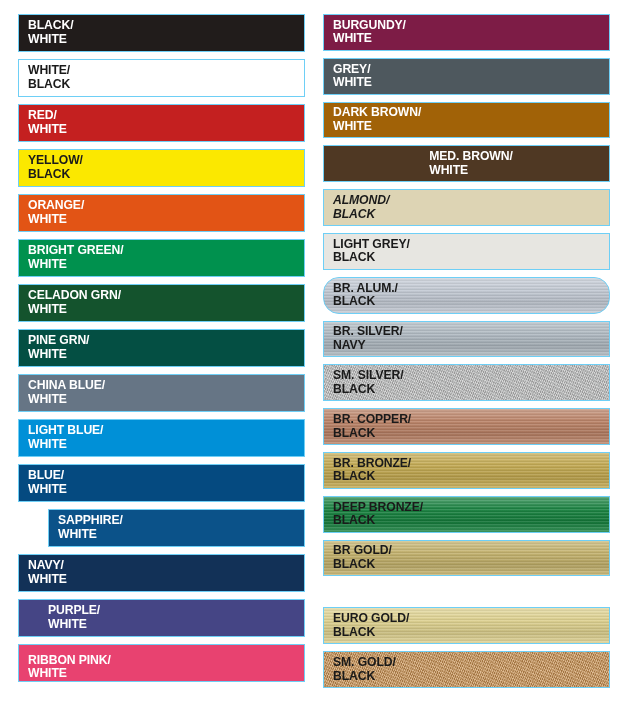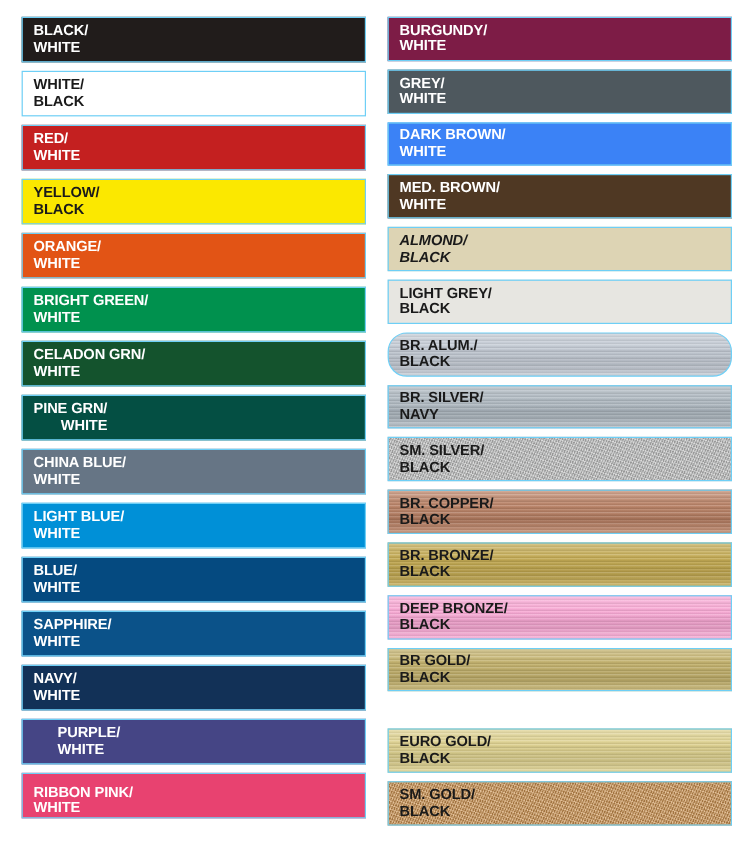--- a/index.html
+++ b/index.html
@@ -134,41 +134,41 @@
       <div class="swatch" style="background: rgb(0, 145, 78); border-color: rgb(110, 207, 246);">
         <div class="swatch-texture tex-flat"></div>
         <div class="swatch-label" style="color: rgb(255, 255, 255);">BRIGHT GREEN/
 WHITE</div>
       </div>
       <div class="swatch" style="background: #14532d; border-color: rgb(110, 207, 246);">
         <div class="swatch-texture tex-flat"></div>
         <div class="swatch-label" style="color: rgb(255, 255, 255);">CELADON GRN/
 WHITE</div>
       </div>
-      <div class="swatch" style="background: rgb(4, 79, 67); border-color: rgb(110, 207, 246); text-align: right;">
+      <div class="swatch" style="background: rgb(4, 79, 67); border-color: rgb(110, 207, 246);">
         <div class="swatch-texture tex-flat"></div>
         <div class="swatch-label" style="color: rgb(255, 255, 255);">PINE GRN/
 WHITE</div>
       </div>
       <div class="swatch" style="background: rgb(102, 117, 133); border-color: rgb(110, 207, 246);">
         <div class="swatch-texture tex-flat"></div>
         <div class="swatch-label" style="color: rgb(255, 255, 255);">CHINA BLUE/
 WHITE</div>
       </div>
       <div class="swatch" style="background: rgb(0, 144, 215); border-color: rgb(110, 207, 246);">
         <div class="swatch-texture tex-flat"></div>
         <div class="swatch-label" style="color: rgb(255, 255, 255);">LIGHT BLUE/
 WHITE</div>
       </div>
       <div class="swatch" style="background: rgb(5, 74, 128); border-color: rgb(110, 207, 246);">
         <div class="swatch-texture tex-flat"></div>
         <div class="swatch-label" style="color: rgb(255, 255, 255);">BLUE/
 WHITE</div>
       </div>
-      <div class="swatch" style="background: rgb(11, 82, 137); border-color: rgb(110, 207, 246);">
+      <div class="swatch" style="background: rgb(11, 82, 137); border-color: rgb(110, 207, 246); margin-left: 30px;">
         <div class="swatch-texture tex-flat"></div>
         <div class="swatch-label" style="color: rgb(255, 255, 255);">SAPPHIRE/
 WHITE</div>
       </div>
       <div class="swatch" style="background: rgb(18, 49, 87); border-color: rgb(110, 207, 246);">
         <div class="swatch-texture tex-flat"></div>
         <div class="swatch-label" style="color: rgb(255, 255, 255);">NAVY/
 WHITE</div>
       </div>
       <div class="swatch" style="background: rgb(69, 69, 133); border-color: rgb(110, 207, 246); padding-left: 20px;">
@@ -186,26 +186,26 @@
       <div class="swatch" style="background: rgb(125, 28, 70); border-color: rgb(110, 207, 246);">
         <div class="swatch-texture tex-flat"></div>
         <div class="swatch-label" style="color: rgb(255, 255, 255);">BURGUNDY/
 WHITE</div>
       </div>
       <div class="swatch" style="background: rgb(78, 88, 94); border-color: rgb(110, 207, 246);">
         <div class="swatch-texture tex-flat"></div>
         <div class="swatch-label" style="color: rgb(255, 255, 255);">GREY/
 WHITE</div>
       </div>
-      <div class="swatch" style="background: #3b82f6; border-color: rgb(110, 207, 246);">
+      <div class="swatch" style="background: #a16207; border-color: rgb(110, 207, 246);">
         <div class="swatch-texture tex-flat"></div>
         <div class="swatch-label" style="color: rgb(255, 255, 255);">DARK BROWN/
 WHITE</div>
       </div>
-      <div class="swatch" style="background: rgb(79, 56, 35); border-color: rgb(110, 207, 246);">
+      <div class="swatch" style="background: rgb(79, 56, 35); border-color: rgb(110, 207, 246); justify-content: center;">
         <div class="swatch-texture tex-flat"></div>
         <div class="swatch-label" style="color: rgb(255, 255, 255);">MED. BROWN/
 WHITE</div>
       </div>
       <div class="swatch" style="background: rgb(221, 212, 180); border-color: rgb(110, 207, 246); font-style: italic;">
         <div class="swatch-texture tex-flat"></div>
         <div class="swatch-label" style="color: rgb(26, 26, 26);">ALMOND/
 BLACK</div>
       </div>
       <div class="swatch" style="background: rgb(231, 230, 225); border-color: rgb(110, 207, 246);">
@@ -231,21 +231,21 @@
       <div class="swatch" style="background: rgb(185, 128, 100); border-color: rgb(110, 207, 246);">
         <div class="swatch-texture tex-brushed"></div>
         <div class="swatch-label" style="color: rgb(26, 26, 26);">BR. COPPER/
 BLACK</div>
       </div>
       <div class="swatch" style="background: rgb(194, 168, 79); border-color: rgb(110, 207, 246);">
         <div class="swatch-texture tex-brushed"></div>
         <div class="swatch-label" style="color: rgb(26, 26, 26);">BR. BRONZE/
 BLACK</div>
       </div>
-      <div class="swatch" style="background: #f9a8d4; border-color: rgb(110, 207, 246);">
+      <div class="swatch" style="background: #15803d; border-color: rgb(110, 207, 246);">
         <div class="swatch-texture tex-brushed"></div>
         <div class="swatch-label" style="color: rgb(26, 26, 26);">DEEP BRONZE/
 BLACK</div>
       </div>
       <div class="swatch" style="background: rgb(194, 176, 106); border-color: rgb(110, 207, 246);">
         <div class="swatch-texture tex-brushed"></div>
         <div class="swatch-label" style="color: rgb(26, 26, 26);">BR GOLD/
 BLACK</div>
       </div>
       <div class="swatch" style="background: rgb(221, 208, 141); border-color: rgb(110, 207, 246); margin-top: 24px;">

